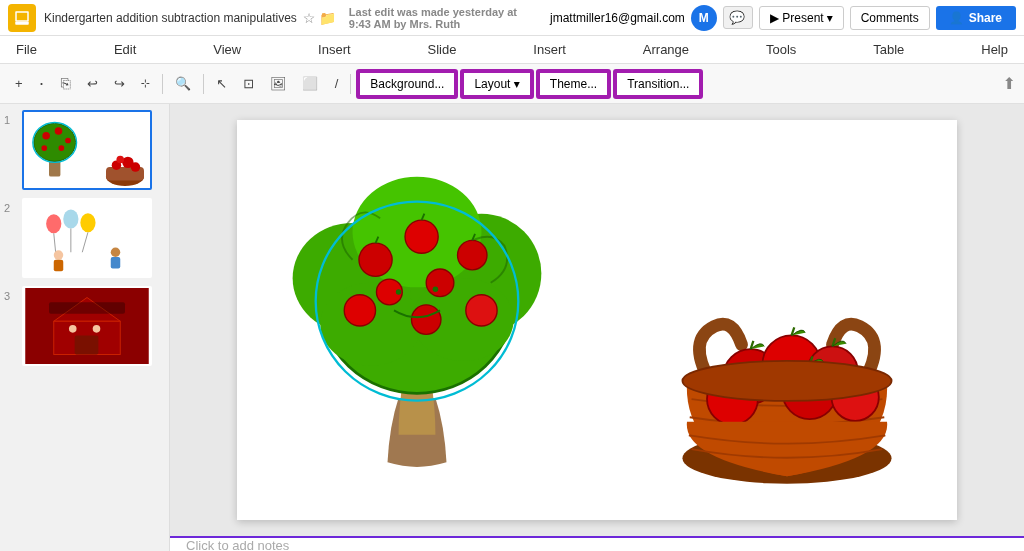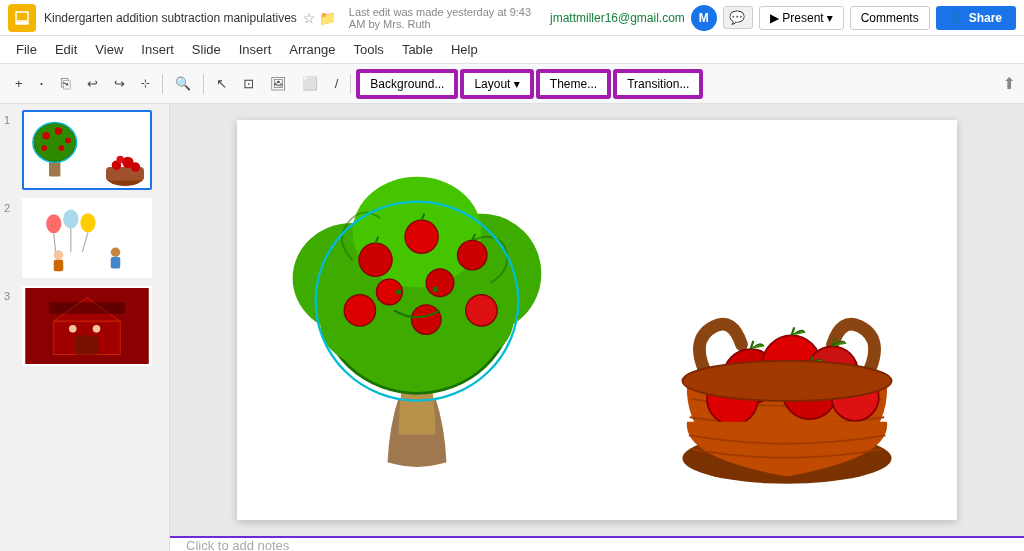--- a/index.html
+++ b/index.html
@@ -6,31 +6,31 @@
     body { font-family: Arial, sans-serif; font-size: 13px; background: #f1f1f1; overflow: hidden; width: 1024px; height: 551px; }
 
     
     #top-bar { display: flex; align-items: center; background: #fff; height: 36px; padding: 0 8px; border-bottom: 1px solid #e0e0e0; }
     #app-icon { width: 28px; height: 28px; background: #f4b400; border-radius: 4px; display: flex; align-items: center; justify-content: center; margin-right: 8px; flex-shrink: 0; }
     #app-icon svg { width: 18px; height: 18px; }
     #doc-title { font-size: 12px; color: #333; margin-right: 6px; white-space: nowrap; }
     #title-actions { display: flex; align-items: center; gap: 4px; margin-right: auto; }
     #star-icon, #folder-icon { color: #888; font-size: 14px; cursor: pointer; }
     #user-area { display: flex; align-items: center; gap: 6px; margin-left: 8px; }
-    #user-email { font-size: 12px; color: #15803d; }
+    #user-email { font-size: 12px; color: #000000; }
     #user-avatar { width: 26px; height: 26px; background: #1a73e8; border-radius: 50%; display: flex; align-items: center; justify-content: center; color: #fff; font-size: 12px; font-weight: bold; }
     #chat-icon-btn { background: #f1f1f1; border: 1px solid #ccc; border-radius: 3px; padding: 3px 6px; cursor: pointer; font-size: 13px; }
     #present-btn { background: #fff; border: 1px solid #ccc; border-radius: 3px; padding: 4px 10px; cursor: pointer; font-size: 12px; display: flex; align-items: center; gap: 3px; }
     #comments-btn { background: #fff; border: 1px solid #ccc; border-radius: 3px; padding: 4px 10px; cursor: pointer; font-size: 12px; }
     #share-btn { background: #1a73e8; color: #fff; border: none; border-radius: 3px; padding: 5px 14px; cursor: pointer; font-size: 12px; font-weight: bold; display: flex; align-items: center; gap: 4px; }
 
     
-    #menu-bar { display: flex; align-items: center; background: #fff; height: 28px; padding: 0 8px; border-bottom: 1px solid #e0e0e0; gap: 2px; }
+    #menu-bar { display: flex; align-items: center; background: #fff; height: 28px; padding: 0 8px; border-bottom: 1px solid #e0e0e0; gap: 2px; justify-content: space-between; }
     .menu-item { padding: 3px 8px; cursor: pointer; font-size: 13px; color: #333; border-radius: 3px; }
-    #last-edit { font-size: 11px; color: #888; margin-left: 12px; }
+    #last-edit { font-size: 11px; color: #888; margin-left: 12px; font-weight: bold; }
 
     
     #toolbar { display: flex; align-items: center; background: #f8f8f8; height: 40px; padding: 0 8px; border-bottom: 1px solid #e0e0e0; gap: 2px; }
     .toolbar-btn { background: none; border: 1px solid transparent; border-radius: 3px; padding: 3px 6px; cursor: pointer; font-size: 13px; color: #444; display: flex; align-items: center; }
     .toolbar-sep { width: 1px; height: 20px; background: #ccc; margin: 0 3px; }
     .toolbar-btn-large { background: #fff; border: 4px solid #a21caf; border-radius: 3px; padding: 4px 10px; cursor: pointer; font-size: 12px; display: flex; align-items: center; gap: 3px; }
     #collapse-btn { margin-left: auto; cursor: pointer; font-size: 16px; color: #888; }
 
     
     #main { display: flex; height: calc(551px - 36px - 28px - 40px); }

